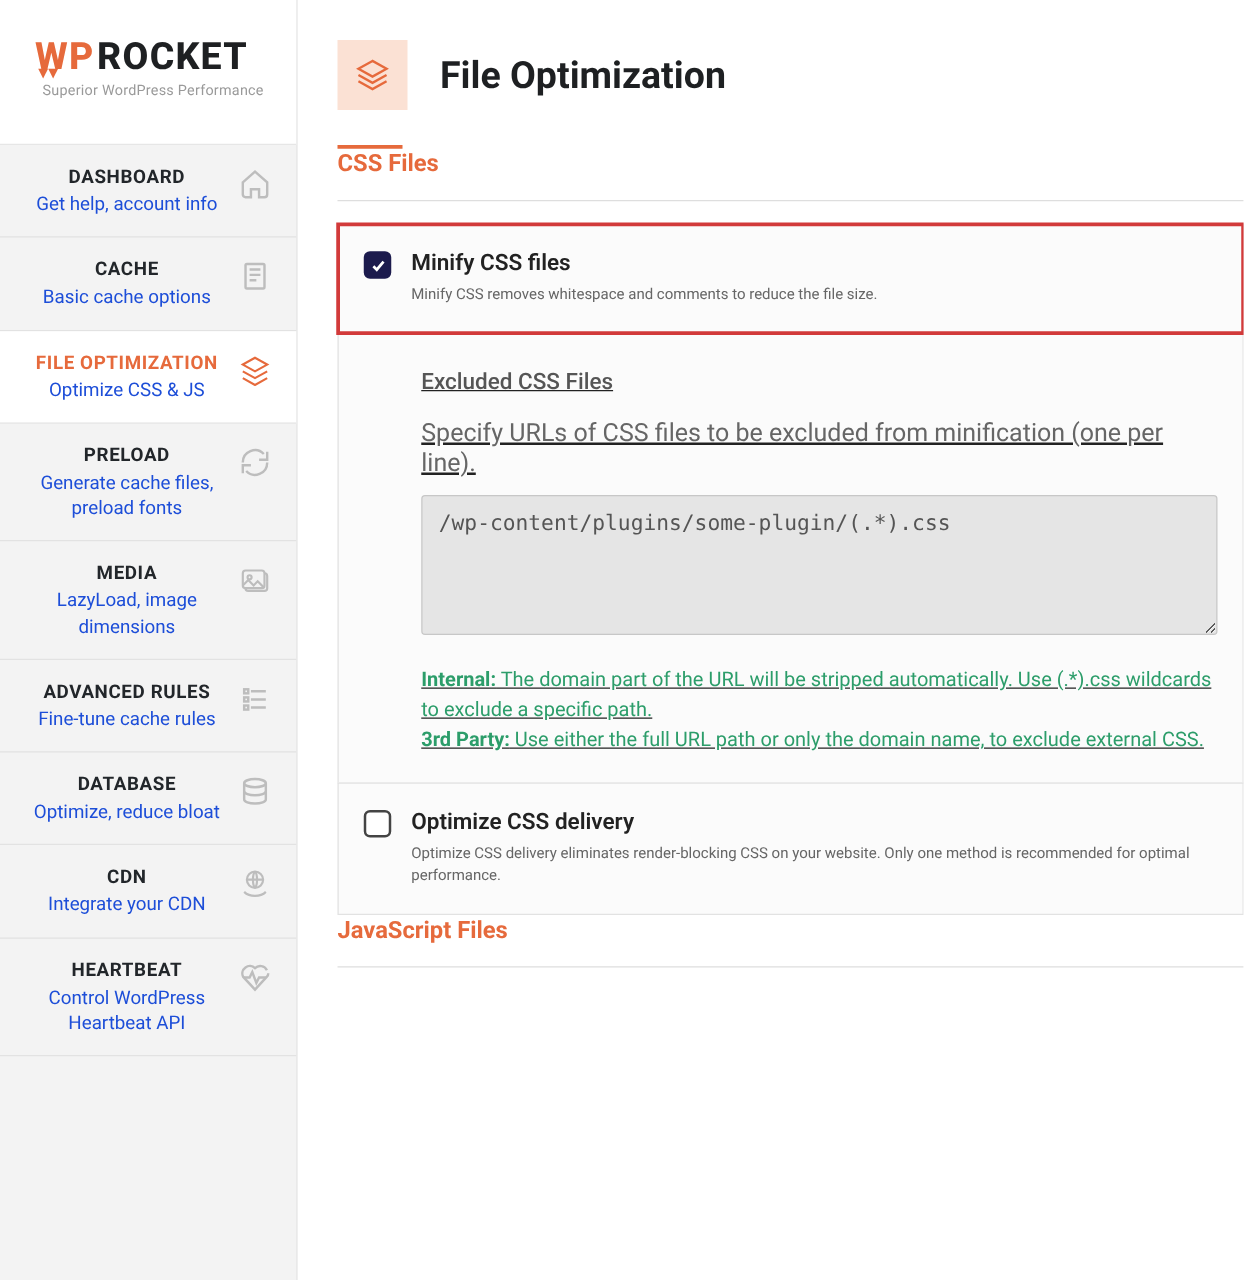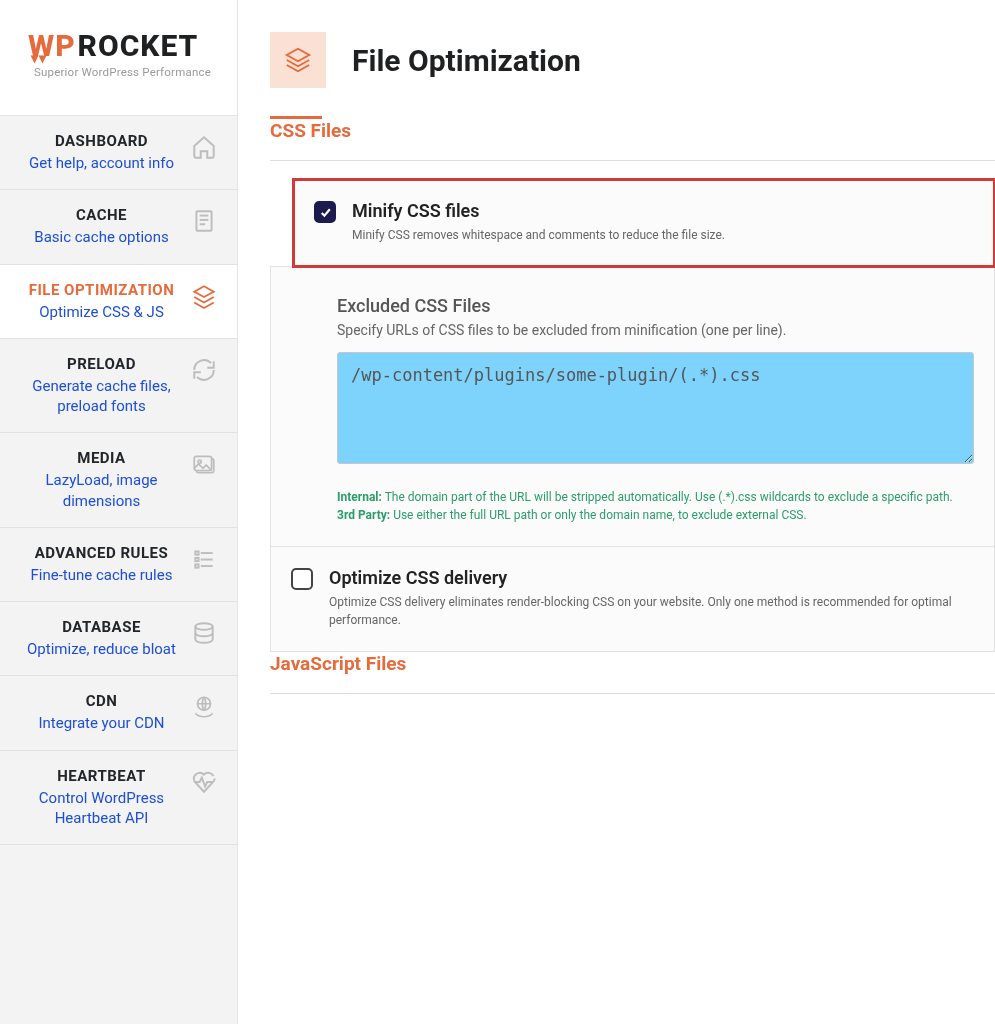--- a/index.html
+++ b/index.html
@@ -167,52 +167,52 @@
   }
   .setting-desc {
     font-size: 12px;
     color: #666;
     margin-top: 6px;
     line-height: 1.45;
   }
   .highlight-red {
     outline: 3px solid #d23a3a;
     outline-offset: -2px;
-    margin-left: 23px;
   }
   .sub-block {
     margin-left: 46px;
     margin-top: 28px;
+    text-decoration: underline;
   }
   .sub-title {
     font-size: 18px;
     font-weight: 500;
     color: #555;
   }
   .sub-desc {
-    font-size: 14px;
+    font-size: 20px;
     color: #666;
-    margin-top: 6px;
+    margin-top: 18px;
   }
   .textarea {
     width: 100%;
     min-height: 112px;
     margin-top: 14px;
     border: 1px solid #c7c7c7;
     border-radius: 3px;
     padding: 12px 13px;
     font-family: ui-monospace, Menlo, Consolas, monospace;
     font-size: 17px;
     color: #555;
     resize: vertical;
-    background: #7dd3fc;
+    background: #e5e5e5;
   }
   .hint {
     margin-top: 20px;
-    font-size: 12px;
+    font-size: 16px;
     line-height: 1.5;
     color: #2c9d6a;
   }
   .hint .label { font-weight: 700; }
   .setting-block + .setting-block { margin-top: -1px; }
   svg { display: block; }
 </style>
 </head>
 <body>
 

